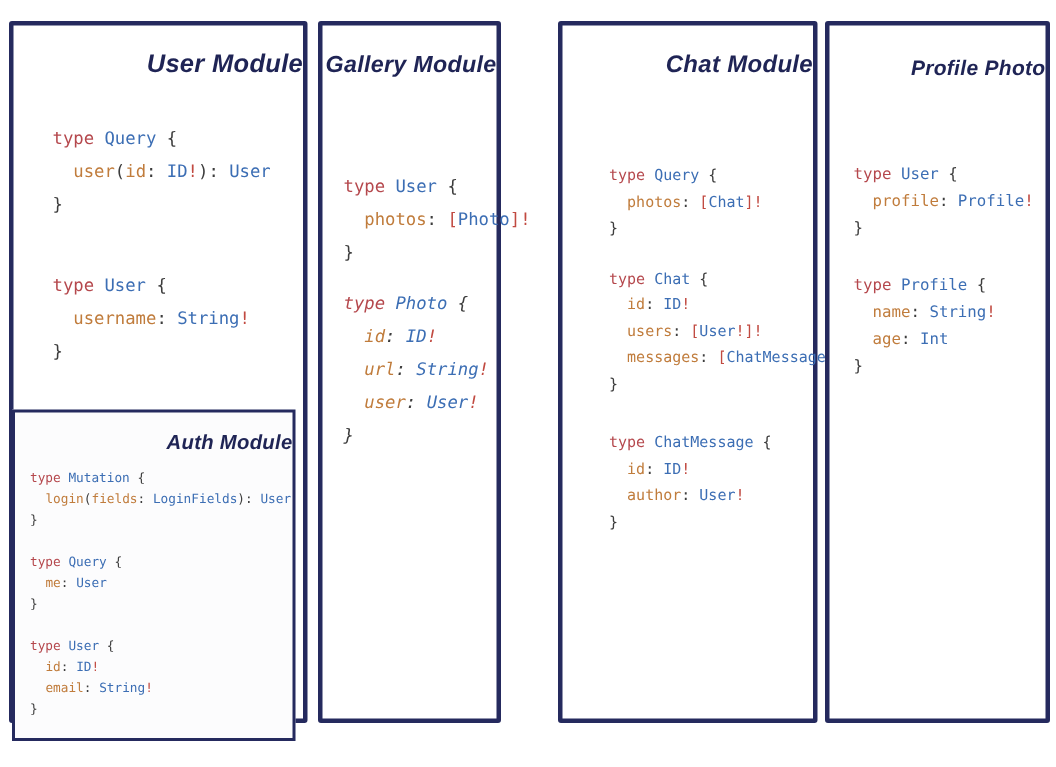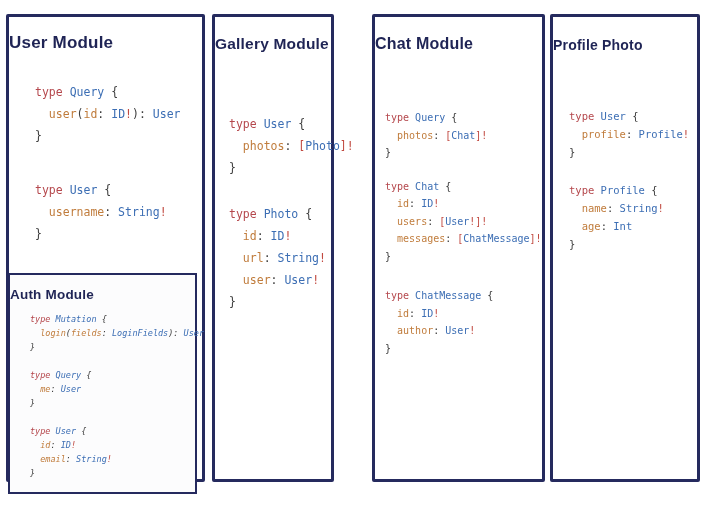--- a/index.html
+++ b/index.html
@@ -6,25 +6,26 @@
   body{
     width:704px;height:511px;position:relative;background:#ffffff;
     font-family:"Liberation Sans",sans-serif;overflow:hidden;
   }
   .panel{
     position:absolute;top:14px;height:468px;box-sizing:border-box;
     border:3px solid var(--border);border-radius:2px;background:#ffffff;
   }
   #panel-user{left:6px;width:199px;}
   #panel-gallery{left:212px;width:122px;}
-  #panel-chat{left:372px;width:173px;}
+  #panel-chat{left:372px;width:173px;padding-left:21px;}
   #panel-profile{left:550px;width:150px;}
   .panel-title{
-    text-align:left;font-weight:bold;color:var(--title);
+    text-align:right;font-weight:bold;color:var(--title);
     letter-spacing:.2px;
+    font-style:italic;
   }
   #panel-user .panel-title{font-size:17px;margin-top:16px;}
   #panel-gallery .panel-title{font-size:15.5px;margin-top:18px;}
   #panel-chat .panel-title{font-size:16px;margin-top:18px;}
   #panel-profile .panel-title{font-size:14px;margin-top:20px;}
   .code{
     font-family:"DejaVu Sans Mono","Liberation Mono",monospace;
     text-align:left;
   }
   .code-line{white-space:pre;}
@@ -35,41 +36,41 @@
   .tok-o{color:var(--operator);}
 
   
   #panel-user .code{font-size:11.5px;line-height:22px;padding-left:26px;}
   #user-block-0{margin-top:28px;}
   #user-block-1{margin-top:32px;}
 
   
   #panel-gallery .code{font-size:11.5px;line-height:22px;padding-left:14px;}
   #gallery-block-0{margin-top:60px;}
-  #gallery-block-1{margin-top:24px;}
+  #gallery-block-1{margin-top:12px;font-style:italic;}
 
   
   #panel-chat .code{font-size:10px;line-height:17.5px;padding-left:10px;}
   #chat-block-0{margin-top:56px;}
   #chat-block-1{margin-top:16px;}
   #chat-block-2{margin-top:22px;}
 
   
   #panel-profile .code{font-size:10.5px;line-height:18px;padding-left:16px;}
   #profile-block-0{margin-top:54px;}
   #profile-block-1{margin-top:20px;}
 
   
   #auth-panel{
     position:absolute;left:8px;top:273px;width:189px;height:221px;
     box-sizing:border-box;border:2px solid var(--border);background:var(--authbg);
     z-index:2;
   }
   #auth-panel .panel-title{font-size:13.5px;margin-top:12px;}
-  #auth-panel .code{font-size:8.5px;line-height:14px;padding-left:20px;font-style:italic;}
+  #auth-panel .code{font-size:8.5px;line-height:14px;padding-left:10px;}
   #auth-block-0{margin-top:10px;}
   #auth-block-1{margin-top:14px;}
   #auth-block-2{margin-top:14px;}
 </style>
 </head>
 <body>
 
 <div class="panel" id="panel-user">
   <div class="panel-title">User Module</div>
   <div class="code" id="user-block-0">

